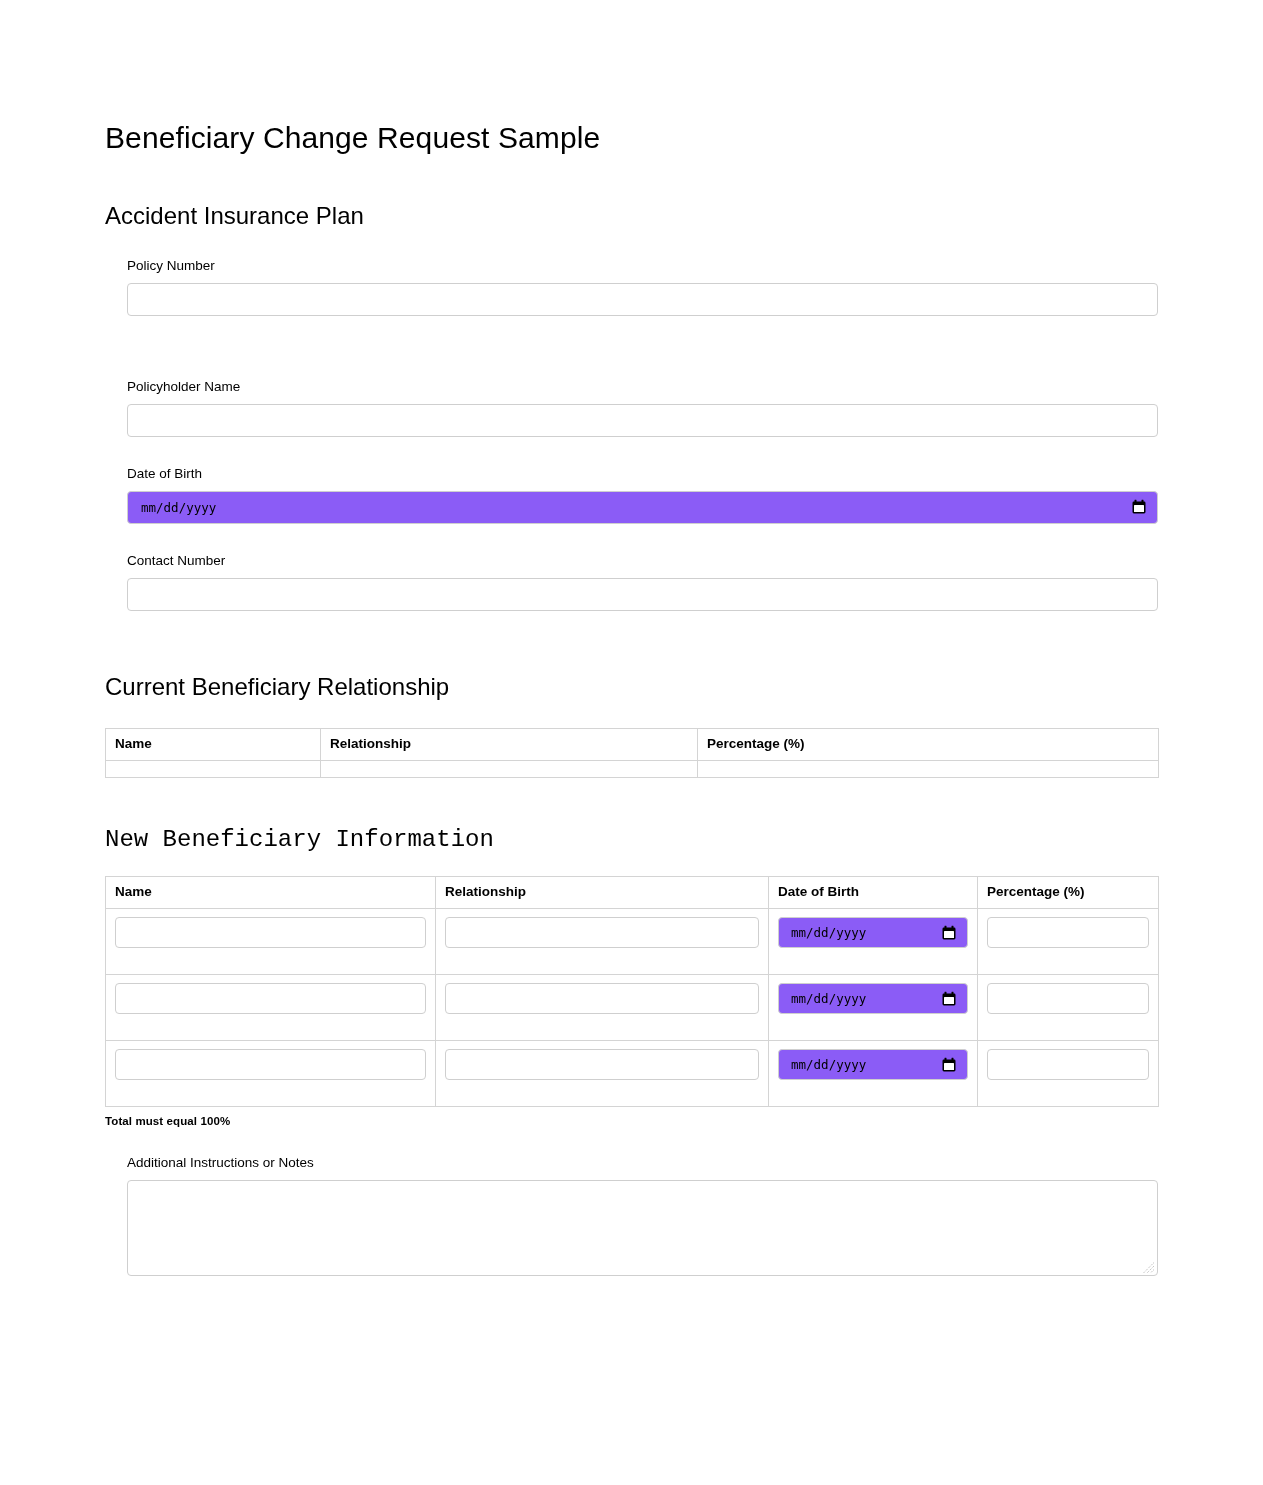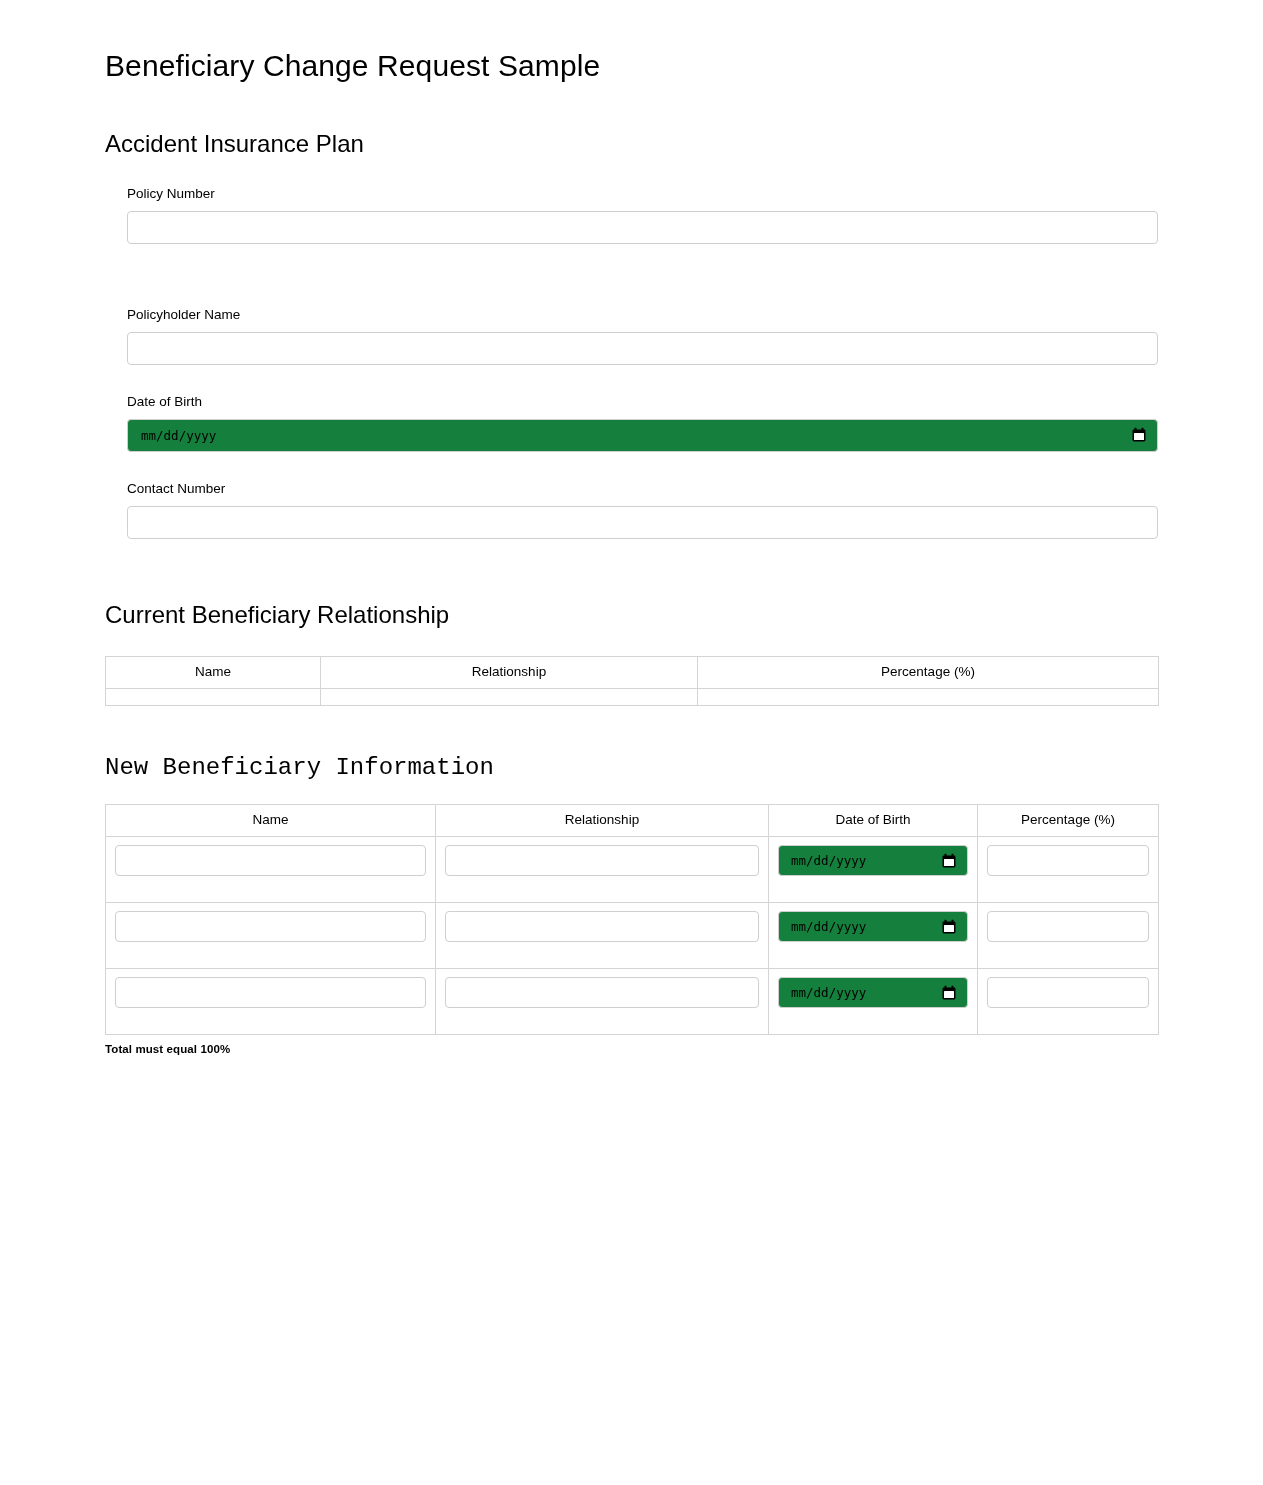--- a/index.html
+++ b/index.html
@@ -10,21 +10,21 @@
   body {
     width: 1263px;
     height: 1485px;
     font-family: "Liberation Sans", sans-serif;
     color: #000000;
     -webkit-font-smoothing: antialiased;
   }
   .page {
     box-sizing: border-box;
     width: 1000px;
-    padding: 48px 105px 0 105px;
+    padding: 120px 105px 0 105px;
   }
   .content {
     width: 1053px;
   }
 
   h1.form-title {
     font-size: 30px;
     font-weight: 400;
     line-height: 1.2;
     margin: 0 0 46px 0;
@@ -69,21 +69,21 @@
   .gap-sm { height: 14px; }
 
   
   .date-input {
     box-sizing: border-box;
     position: relative;
     width: 100%;
     height: 33px;
     border: 1px solid #cfcfcf;
     border-radius: 4px;
-    background: #15803d;
+    background: #8b5cf6;
     display: flex;
     align-items: center;
     padding: 0 8px 0 13px;
   }
   .date-input.narrow { padding-left: 12px; }
   .date-ph {
     font-family: "DejaVu Sans Mono", monospace;
     font-size: 12.5px;
     letter-spacing: 0px;
     color: #000;
@@ -104,24 +104,23 @@
     table-layout: fixed;
   }
   table.bene-table th,
   table.bene-table td {
     border: 1px solid #d4d4d4;
     text-align: left;
     vertical-align: top;
   }
   table.bene-table th {
     font-size: 13.5px;
-    font-weight: 400;
+    font-weight: 700;
     padding: 7px 9px 8px 9px;
     line-height: 16px;
-    text-align: center;
   }
   table.current-table td {
     height: 16px;
     padding: 0;
   }
   table.new-table td {
     padding: 8px 9px 26px 9px;
   }
   table.new-table td .text-input {
     height: 31px;
@@ -318,15 +317,25 @@
             <input class="text-input" type="text" value="" style="">
           </td>
         </tr>
       </tbody>
     </table>
 
     <div class="note-small">Total must equal 100%</div>
 
     <div class="gap-md"></div>
 
+    <div class="field">
+      <div class="field-label">Additional Instructions or Notes</div>
+      <div class="notes-area">
+        <span class="resize-grip">
+          <svg viewBox="0 0 13 13" width="13" height="13" aria-hidden="true">
+            <path d="M12 5 L5 12 M12 8.5 L8.5 12 M12 1.5 L1.5 12" stroke="#b0b0b0" stroke-width="1" stroke-dasharray="1 1.3" fill="none"></path>
+          </svg>
+        </span>
+      </div>
+    </div>
 
   </div>
 </div>
 
 </body></html>

